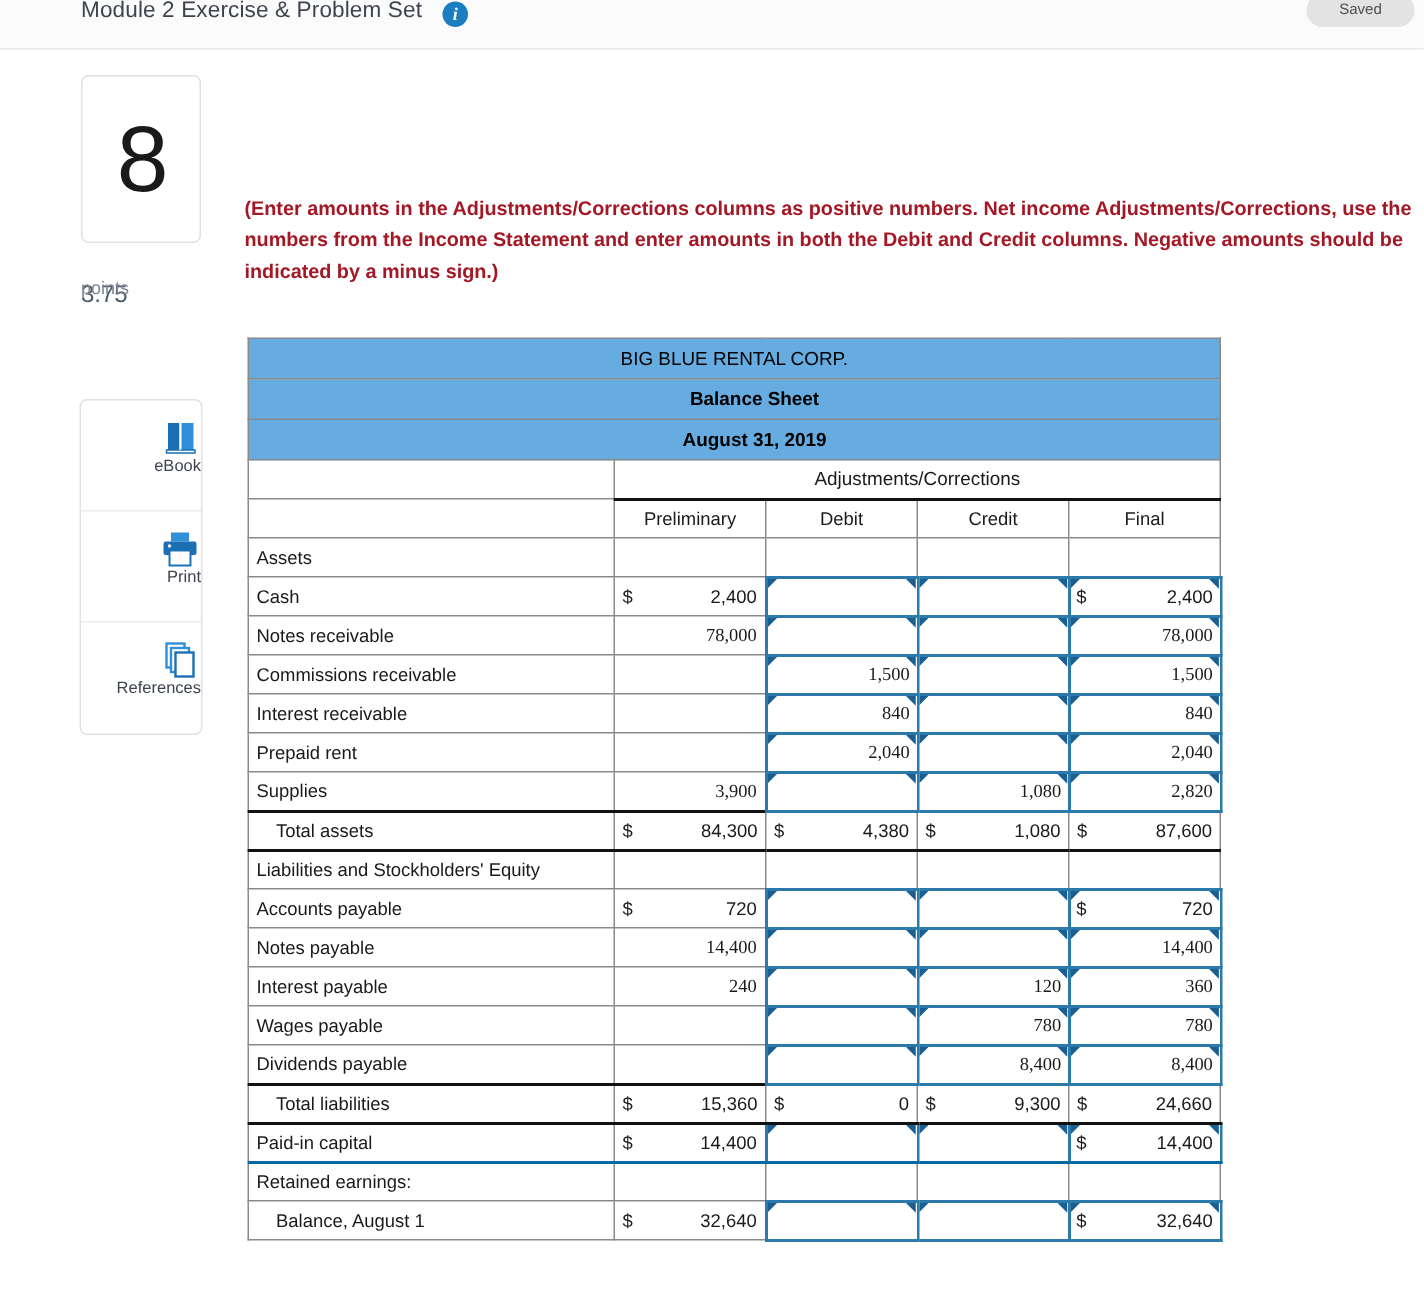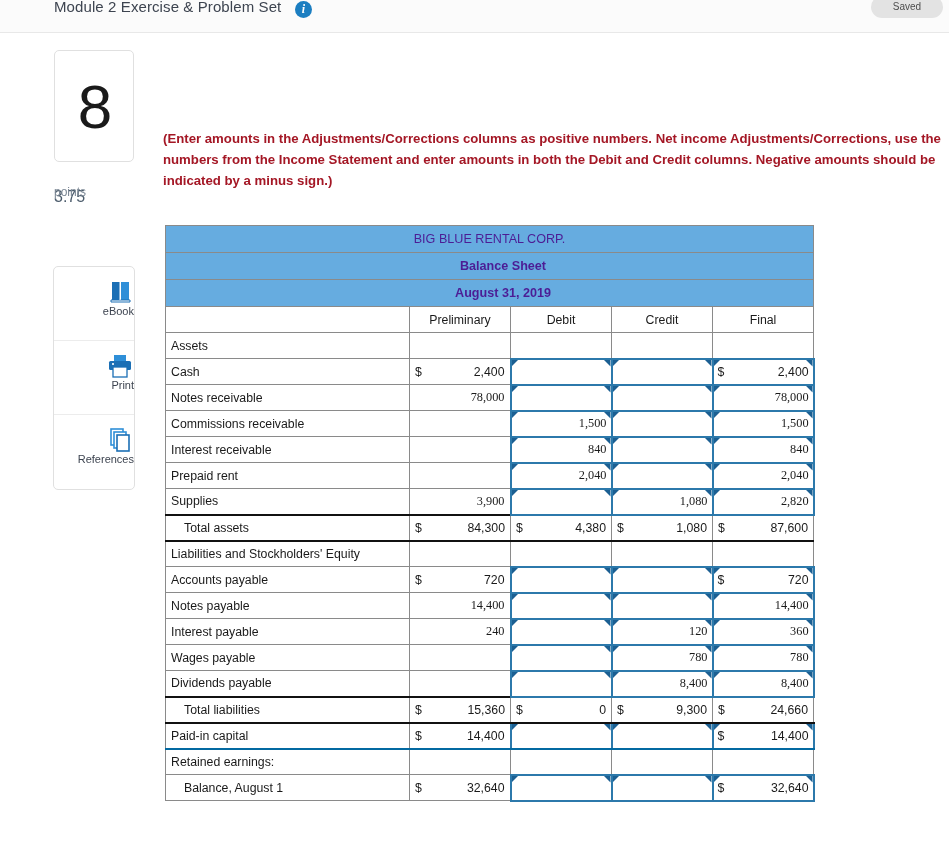--- a/index.html
+++ b/index.html
@@ -92,21 +92,21 @@
   .sheet col.c-num   { width: 101px; }
 
   .sheet td {
     border: 1px solid #8a8a8a;
     height: 26px; padding: 0 5px;
     vertical-align: middle;
     background: #fff;
   }
   td.hdr-blue {
     background: #66ace0; text-align: center;
-    font-size: 12.6px; color: #4c1d95; height: 27px; margin-left: 12px;
+    font-size: 12.6px; color: #000000; height: 27px; margin-left: 12px;
   }
   td.hdr-blue.strong { font-weight: bold; padding-left: 32px; }
   td.grp {
     text-align: center; border-bottom: 2px solid #111;
     font-size: 12.6px;
   }
   td.colhdr { text-align: center; }
   td.sect { font-weight: normal; }
   td.indent1 { padding-left: 18px; }
 
@@ -202,20 +202,24 @@
       <td class="hdr-blue" colspan="5">BIG BLUE RENTAL CORP.</td>
     </tr>
     <tr>
       <td class="hdr-blue strong" colspan="5">Balance Sheet</td>
     </tr>
     <tr>
       <td class="hdr-blue strong" colspan="5">August 31, 2019</td>
     </tr>
     <tr>
       <td></td>
+      <td class="grp" colspan="4">Adjustments/Corrections</td>
+    </tr>
+    <tr>
+      <td></td>
       <td class="colhdr">Preliminary</td>
       <td class="colhdr">Debit</td>
       <td class="colhdr">Credit</td>
       <td class="colhdr">Final</td>
     </tr>
   </tbody>
   <tbody id="sheet-body">
       <tr>
         <td class="sect">Assets</td>
         <td></td>

